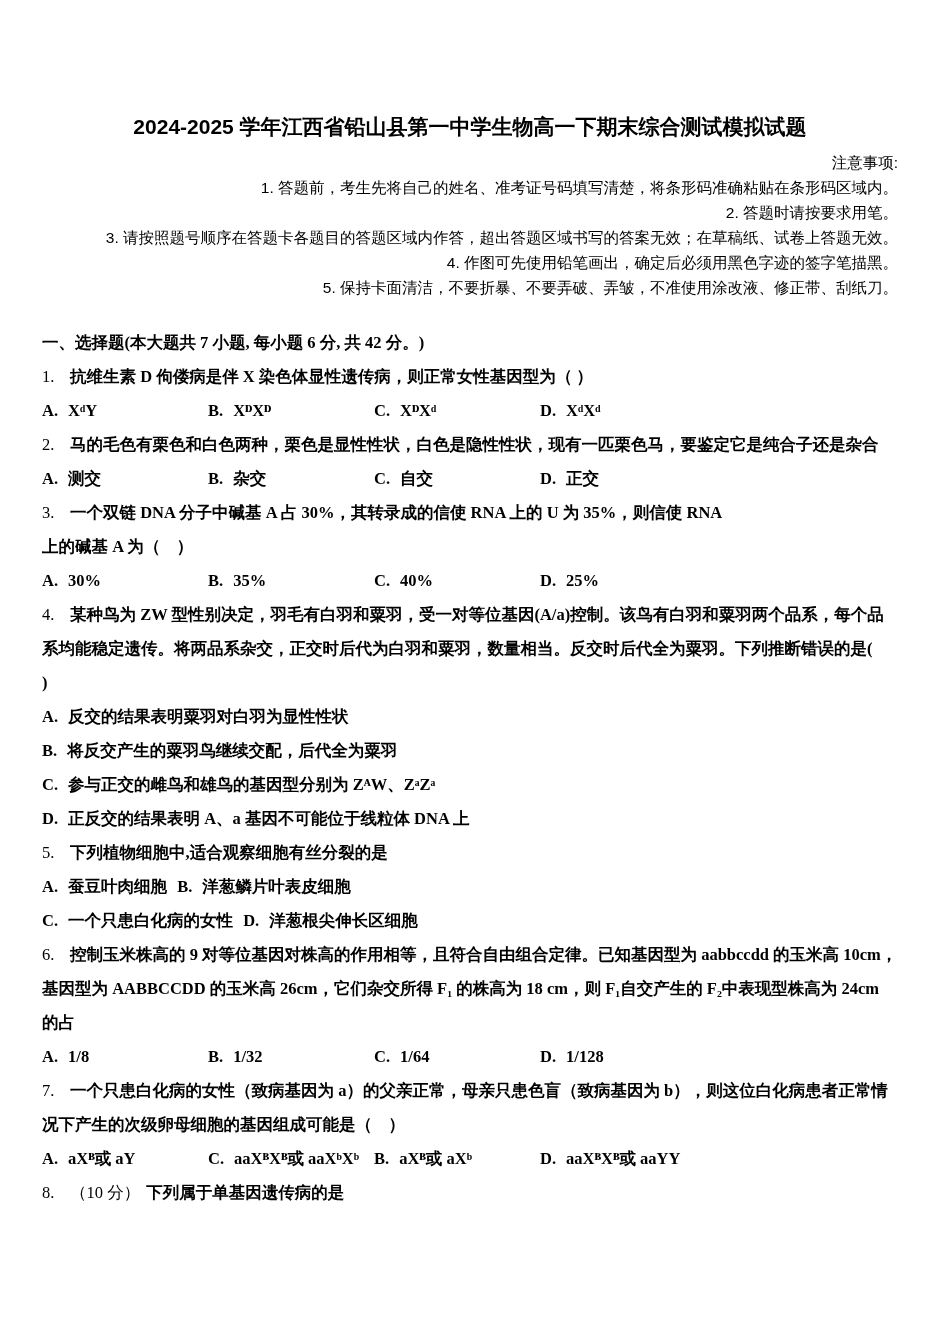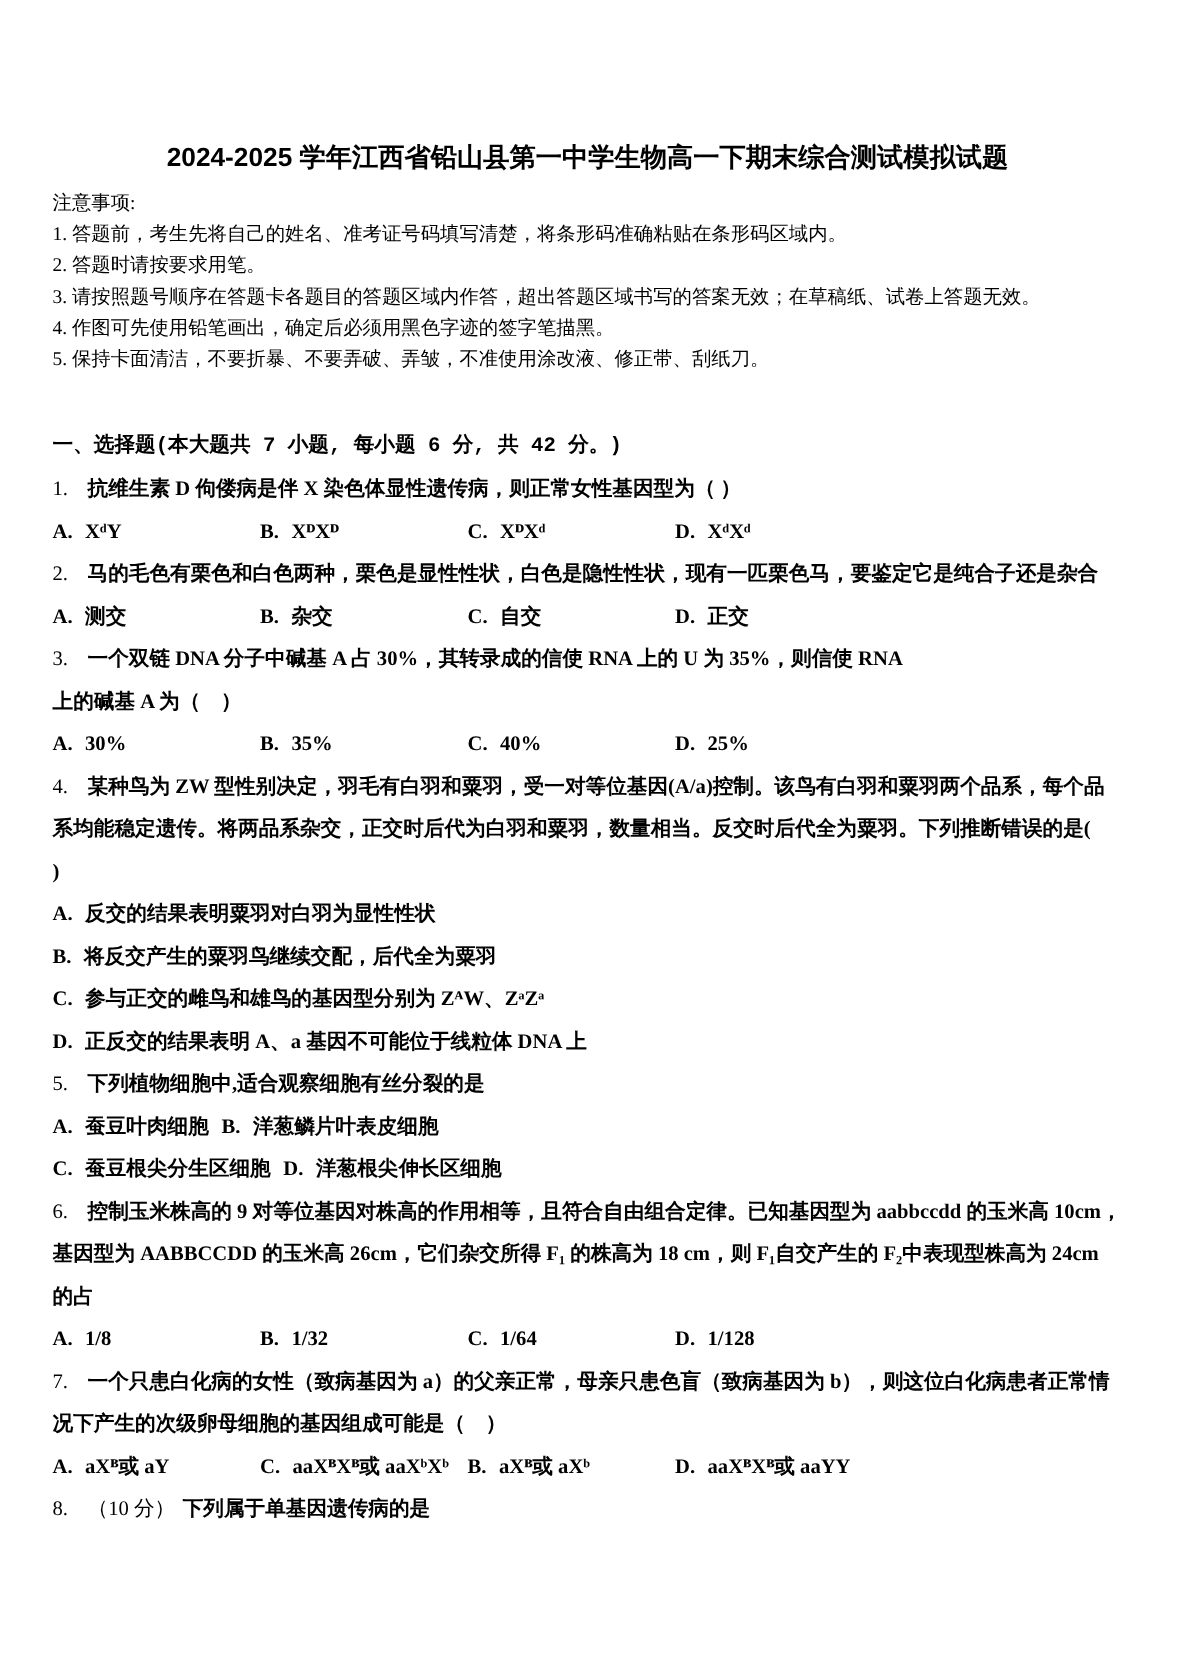--- a/index.html
+++ b/index.html
@@ -8,33 +8,34 @@
   .page { width: 940px; height: 1344px; padding: 112px 42px 0 42px; overflow: hidden; background: #fff; }
   .title {
     margin: 0 0 8px 0;
     text-align: center;
     font-family: "Liberation Sans", "DejaVu Sans", sans-serif;
     font-weight: bold;
     font-size: 21px;
     line-height: 30px;
   }
   .notice {
-    font-family: Liberation Serif, serif;
+    font-family: Liberation Sans, sans-serif;
     font-size: 15.5px;
     line-height: 25px;
     font-weight: normal;
+    text-align: right;
   }
   .line {
     font-family: "Liberation Serif", "DejaVu Serif", "DejaVu Sans", serif;
     font-weight: bold;
     font-size: 16.5px;
     line-height: 34px;
     white-space: nowrap;
   }
-  .sec-heading { margin-top: 40px; font-family: Liberation Mono, monospace; }
+  .sec-heading { margin-top: 26px; }
   .qnum { font-weight: normal; display: inline-block; min-width: 18px; margin-right: 10px; }
   .qscore { font-weight: normal; margin-right: 6px; }
   .opts { display: flex; }
   .opts .opt { min-width: 166px; }
   .opts .opt:last-child { min-width: 0; }
   .ol { margin-right: 10px; }
   .opt5 { margin-right: 6px; margin-top: 14px; }
 </style>
 </head>
 <body>
@@ -105,21 +106,21 @@
 
   <section>
     <div class="line">
       <span class="qnum">5.</span><span class="qtext">下列植物细胞中,适合观察细胞有丝分裂的是</span>
     </div>
     <div class="line">
       <span class="opt5"><b class="ol">A.</b><span class="ot">蚕豆叶肉细胞</span></span>
       <span class="opt5"><b class="ol">B.</b><span class="ot">洋葱鳞片叶表皮细胞</span></span>
     </div>
     <div class="line">
-      <span class="opt5"><b class="ol">C.</b><span class="ot">蚕豆根尖分生区细胞</span></span>
+      <span class="opt5"><b class="ol">C.</b><span class="ot">一个只患白化病的女性</span></span>
       <span class="opt5"><b class="ol">D.</b><span class="ot">洋葱根尖伸长区细胞</span></span>
     </div>
   </section>
 
   <section>
     <div class="line">
       <span class="qnum">6.</span><span class="qtext">控制玉米株高的 9 对等位基因对株高的作用相等，且符合自由组合定律。已知基因型为 aabbccdd 的玉米高 10cm，</span>
     </div>
     <div class="line">基因型为 AABBCCDD 的玉米高 26cm，它们杂交所得 F₁ 的株高为 18 cm，则 F₁自交产生的 F₂中表现型株高为 24cm</div>
     <div class="line">的占</div>

